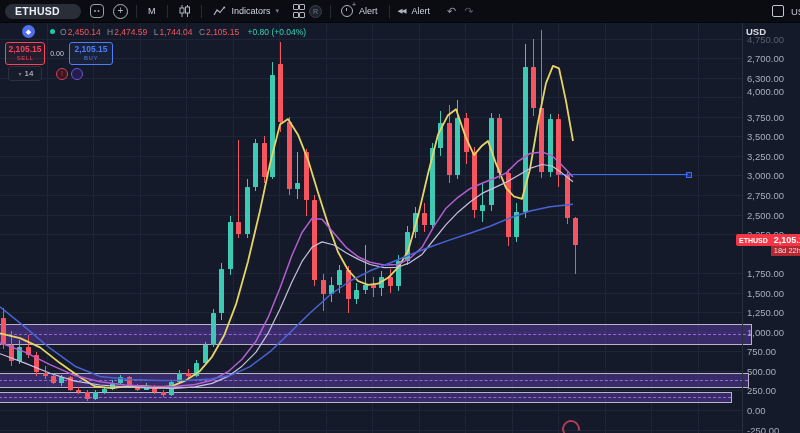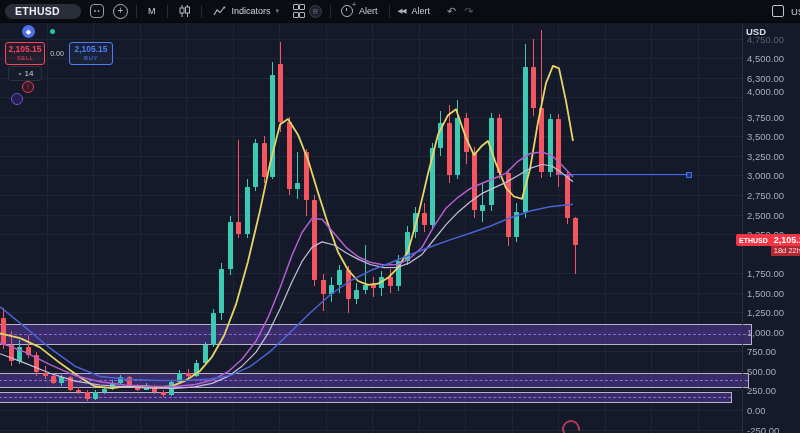--- a/index.html
+++ b/index.html
@@ -78,21 +78,21 @@
   .tp-box{
     width:38px;height:21px;border-radius:3px;display:flex;flex-direction:column;
     align-items:center;justify-content:center;cursor:pointer;
   }
   .tp-sell{border:1px solid #f6465d;background:rgba(246,70,93,.07);color:#f6465d;}
   .tp-buy{border:1px solid #4e7ef7;background:rgba(78,126,247,.07);color:#4e7ef7;width:42px;}
   .tp-price{font-size:8.5px;font-weight:bold;line-height:9px;}
   .tp-side{font-size:6px;letter-spacing:.5px;line-height:8px;opacity:.95;}
   .tp-spread{font-size:7px;color:#d1d4dc;margin:0 4px;width:16px;text-align:center;}
   
-  .expander{position:absolute;left:8px;top:66px;display:flex;z-index:40;flex-direction:column;}
+  .expander{position:absolute;left:8px;top:66px;display:flex;align-items:center;z-index:40;}
   .exp-btn{
     height:13px;min-width:26px;background:#171c2b;border:1px solid #2c3140;border-radius:3px;
     color:#cfd2da;font-size:8px;display:flex;align-items:center;justify-content:center;
     padding:0 3px;cursor:pointer;
   }
   .exp-btn .caret{margin-right:3px;font-size:6px;}
   .mini-ic{width:10px;height:10px;border-radius:50%;font-size:7px;line-height:9px;text-align:center;}
   .mini-red{background:#3a1622;border:1px solid #d6455a;color:#d6455a;margin-left:14px;}
   .mini-purple{background:#241d4e;border:1px solid #6b58d8;color:#8f7df0;margin-left:3px;}
   
@@ -327,21 +327,21 @@
     <div class="body" style="left: 564.6px; top: 175.4px; height: 43px; background: rgb(244, 85, 94);"></div>
     <div class="wick" style="left: 575.1px; top: 216.5px; height: 57.2px; background: rgb(244, 85, 94);"></div>
     <div class="body" style="left: 573.1px; top: 218.4px; height: 27px; background: rgb(244, 85, 94);"></div>
     <svg width="742" height="433" class="masvg">
       <polyline points="0,333.4 20,338.1 40,347.4 60,363.1 80,377.2 95,386.5 112,388.1 128,386.1 142,385.8 158,387.3 172,386.1 186,380.3 200,370.9 212,356.8 224,335.7 236,304.4 248,261.4 260,210.6 270,163.7 280,124.6 288,119.1 298,134.7 308,159.8 318,192.6 328,223.9 338,252.0 348,270.0 358,281.0 368,284.9 378,283.7 388,277.8 398,267.7 408,251.3 418,216.1 428,173.8 438,134.7 448,115.2 456,109.3 466,137.9 474,155.1 482,145.7 488,141.0 496,163.7 506,187.9 514,196.5 522,198.9 530,169.1 538,122.2 546,83.1 553,65.9 559,68.3 566,101.1 573,141.0" fill="none" stroke="#e6d566" stroke-width="1.8" stroke-linejoin="round"></polyline>
       <polyline points="0,342.7 25,352.1 50,364.6 75,375.6 100,381.8 125,385.0 150,386.5 175,386.5 195,384.6 212,380.3 228,371.7 242,359.2 256,341.2 268,317.7 280,288.0 292,255.2 302,232.5 312,218.4 322,219.2 334,233.3 346,247.3 358,256.7 370,262.2 384,264.9 398,264.5 410,258.3 422,247.3 434,226.2 446,208.2 458,197.3 470,188.7 482,183.2 494,178.5 506,173.1 518,161.3 530,153.5 542,151.9 552,155.8 562,165.2 573,177.0" fill="none" stroke="#b35fd1" stroke-width="1.5" stroke-linejoin="round"></polyline>
       <polyline points="0,353.7 25,363.1 50,373.2 75,381.1 100,385.0 125,386.9 150,388.1 175,388.3 195,386.9 212,383.4 228,376.4 242,366.2 256,352.1 268,333.4 280,309.1 292,281.8 302,261.4 312,247.3 322,241.9 334,245.0 346,252.8 358,259.1 370,264.5 384,267.7 398,267.3 410,262.6 422,254.4 434,239.5 446,224.7 458,212.2 470,202.0 482,193.4 494,187.9 506,182.4 518,175.4 530,168.4 542,164.5 552,166.0 562,173.1 573,181.7" fill="none" stroke="#c9bfe0" stroke-width="1.2" stroke-linejoin="round"></polyline>
       <polyline points="0,306.8 25,327.1 50,348.2 75,366.2 100,376.4 130,379.5 160,380.4 190,380.3 210,378.9 230,375.6 250,366.6 270,351.7 290,332.6 310,313.0 330,295.0 350,281.0 370,270.8 390,263.0 410,254.8 430,247.0 450,239.9 470,233.3 490,226.2 510,218.0 530,211.0 550,206.7 573,204.3" fill="none" stroke="#4a63d3" stroke-width="1.5" stroke-linejoin="round"></polyline>
     </svg>
     <div class="axis-label" style="top: 33.5px; opacity: 0.45;">4,750.00</div>
-    <div class="axis-label" style="top: 53.1px;">4,500.00</div>
+    <div class="axis-label" style="top: 53.1px;">2,700.00</div>
     <div class="axis-label" style="top: 72.6px;">6,300.00</div>
     <div class="axis-label" style="top: 86px;">4,000.00</div>
     <div class="axis-label" style="top: 111.8px;">3,750.00</div>
     <div class="axis-label" style="top: 131.3px;">3,500.00</div>
     <div class="axis-label" style="top: 150.8px;">3,250.00</div>
     <div class="axis-label" style="top: 170.4px;">3,000.00</div>
     <div class="axis-label" style="top: 189.9px;">2,750.00</div>
     <div class="axis-label" style="top: 209.5px;">2,500.00</div>
     <div class="axis-label" style="top: 229px;">2,250.00</div>
     <div class="axis-label" style="top: 268.1px;">1,750.00</div>
@@ -400,20 +400,27 @@
   </div>
   <div class="tright">
     <span class="sq-icon"></span>
     <span class="cur-clip">USD</span>
   </div>
 </div>
 
 <div class="syminfo">
   <span class="eth-ic">◆</span>
   <span class="mkt-dot"></span>
+  <span class="ohlc">
+    <span class="lbl">O</span><span class="val">2,450.14</span>
+    <span class="lbl">H</span><span class="val">2,474.59</span>
+    <span class="lbl">L</span><span class="val">1,744.04</span>
+    <span class="lbl">C</span><span class="val">2,105.15</span>
+    <span class="chg">+0.80 (+0.04%)</span>
+  </span>
 </div>
 
 <div class="tradepanel">
   <div class="tp-box tp-sell">
     <div class="tp-price">2,105.15</div>
     <div class="tp-side">SELL</div>
   </div>
   <div class="tp-spread">0.00</div>
   <div class="tp-box tp-buy">
     <div class="tp-price">2,105.15</div>

